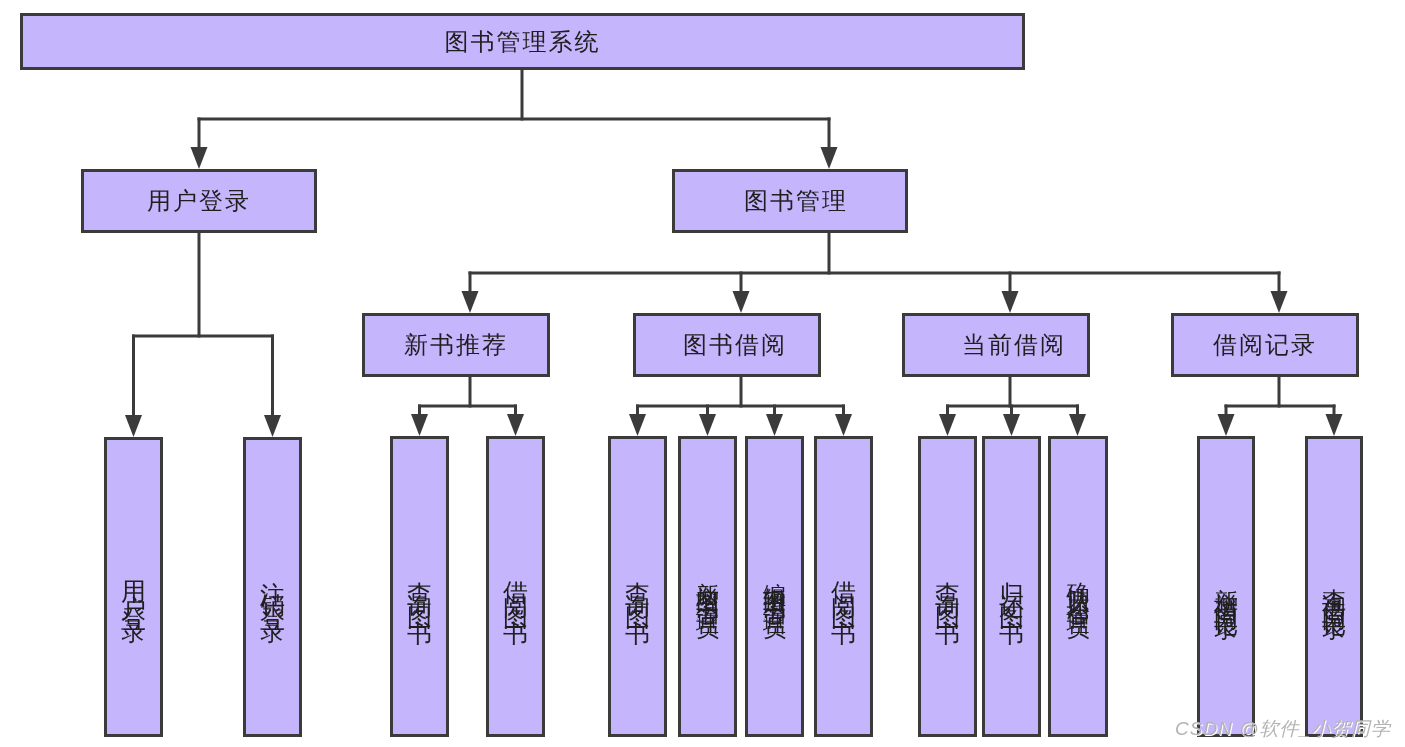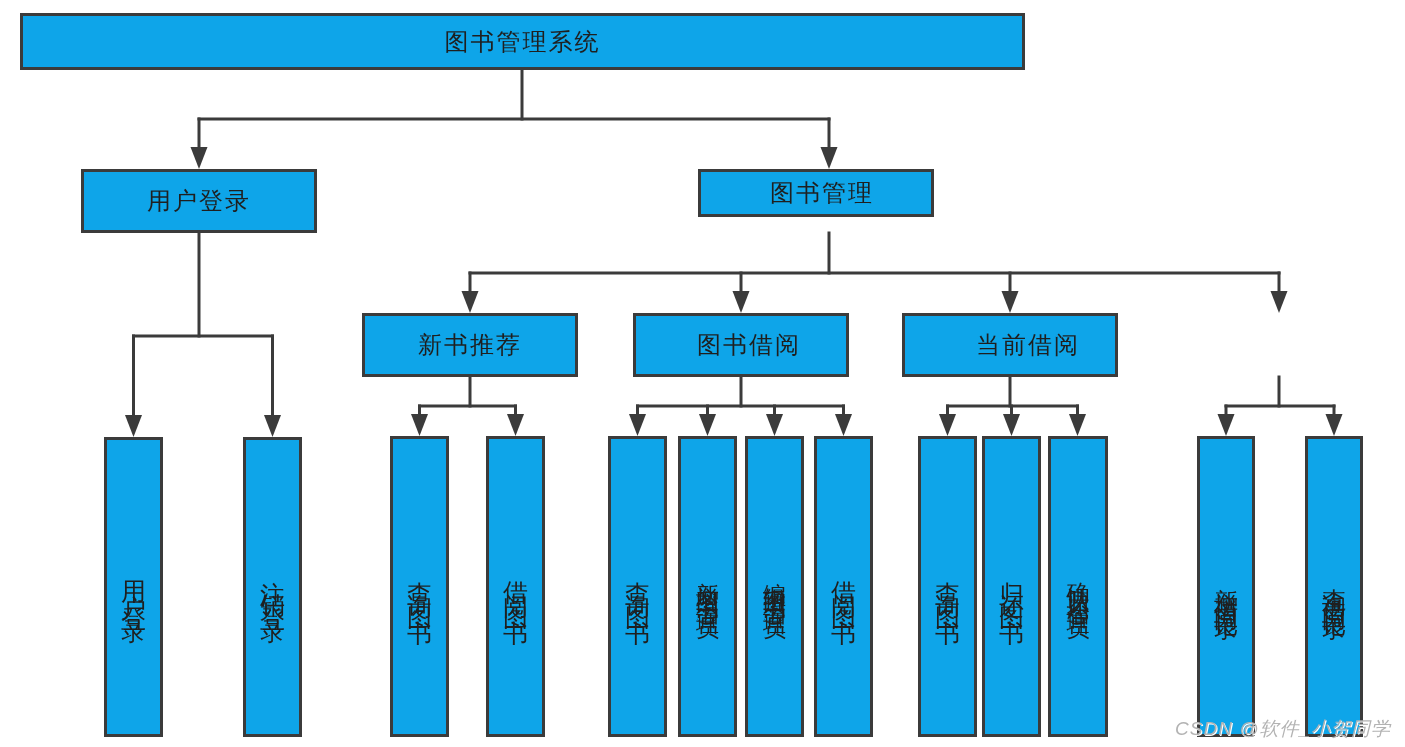--- a/index.html
+++ b/index.html
@@ -14,33 +14,33 @@
   svg.connectors {
     position: absolute;
     left: 0; top: 0;
     width: 1405px; height: 747px;
     z-index: 0;
   }
   .box {
     position: absolute;
     box-sizing: border-box;
     border: 3px solid var(--border, #3b3b3b);
-    background: #0ea5e9;
+    background: #c4b5fd;
     display: flex;
     align-items: center;
     justify-content: center;
     color: var(--text, #1f1f1f);
     z-index: 1;
     text-align: center;
   }
   .h-box { font-size: 24px; letter-spacing: 2px; white-space: nowrap; }
   .root-box   { left: 20px;  top: 13px;  width: 1005px; height: 57px; }
   .l2-a       { left: 81px;  top: 169px; width: 236px;  height: 64px; }
-  .l2-b       { left: 698px; top: 169px; width: 236px;  height: 48px; padding-left: 12px; }
-  .l3         { top: 313px; width: 216px; height: 64px; }
+  .l2-b       { left: 672px; top: 169px; width: 236px;  height: 64px; padding-left: 12px; }
+  .l3         { top: 313px; width: 188px; height: 64px; }
   .l3-0 { left: 362px; }
   .l3-1 { left: 633px; padding-left: 16px; }
   .l3-2 { left: 902px; padding-left: 36px; }
   .l3-3 { left: 1171px; }
   .v-box {
     top: 436px; width: 59px; height: 301px;
     writing-mode: vertical-rl;
     -webkit-text-orientation: mixed;
     text-orientation: mixed;
     line-height: 1;
@@ -144,20 +144,21 @@
   </svg>
 
   <div class="box h-box root-box">图书管理系统</div>
 
   <div class="box h-box l2-a">用户登录</div>
   <div class="box h-box l2-b">图书管理</div>
 
   <div class="box h-box l3 l3-0">新书推荐</div>
   <div class="box h-box l3 l3-1">图书借阅</div>
   <div class="box h-box l3 l3-2">当前借阅</div>
+  <div class="box h-box l3 l3-3">借阅记录</div>
 
   <div class="box v-box v-short lf-0">用户登录</div>
   <div class="box v-box v-short lf-1">注销登录</div>
 
   <div class="box v-box v-short lf-2">查询图书</div>
   <div class="box v-box v-short lf-3">借阅图书</div>
 
   <div class="box v-box v-short lf-4">查询图书</div>
   <div class="box v-box v-long lf-5">新增图书（管理员）</div>
   <div class="box v-box v-long lf-6">编辑图书（管理员）</div>

